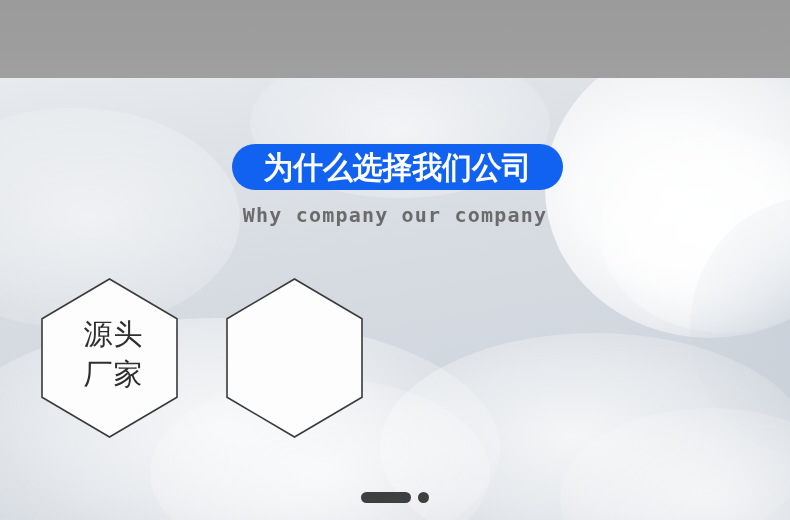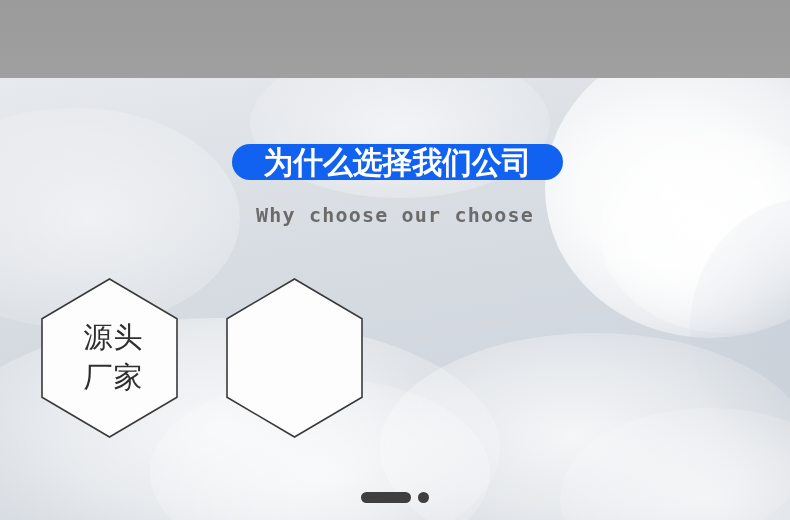--- a/index.html
+++ b/index.html
@@ -134,21 +134,21 @@
     height: 520px;
     z-index: 5;
   }
 
   
   .title-pill {
     position: absolute;
     left: 232px;
     top: 144px;
     width: 331px;
-    height: 36px;
+    height: 46px;
     border-radius: 23px;
     background: #1162f0;
     display: flex;
     align-items: center;
     justify-content: center;
   }
   .title-text {
     color: #ffffff;
     font-family: "DejaVu Sans", "Liberation Sans", sans-serif;
     font-size: 31px;
@@ -195,21 +195,21 @@
   .hex-shape {
     position: absolute;
     inset: 0;
   }
   .hex-shape svg { display: block; width: 137px; height: 160px; }
 
   .hex-label {
     position: relative;
     z-index: 2;
     color: #2f2f2f;
-    font-family: Liberation Serif, serif;
+    font-family: Liberation Mono, monospace;
     font-size: 29px;
     font-weight: 500;
     line-height: 40px;
     white-space: pre-line;
     letter-spacing: 1px;
     margin-top: -2px;
     margin-left: 8px;
   }
   .hex-label.spaced { letter-spacing: 4px; text-indent: 4px; }
 
@@ -255,21 +255,21 @@
   </div>
 
   <div class="top-band"></div>
 
   <div class="content">
 
     <div class="title-pill">
       <span class="title-text">为什么选择我们公司</span>
     </div>
 
-    <div class="subtitle">Why choose our choose</div>
+    <div class="subtitle">Why company our company</div>
 
     <div class="hex-row">
 
       <div class="hex" style="left:41px;">
         <span class="hex-shape">
           <svg viewBox="0 0 137 160" xmlns="http://www.w3.org/2000/svg">
             <polygon points="68.5,1 136,40.75 136,119.25 68.5,159 1,119.25 1,40.75" fill="#fdfdfd" stroke="#3a3a3a" stroke-width="1.6"></polygon>
           </svg>
         </span>
         <span class="hex-label">源头

